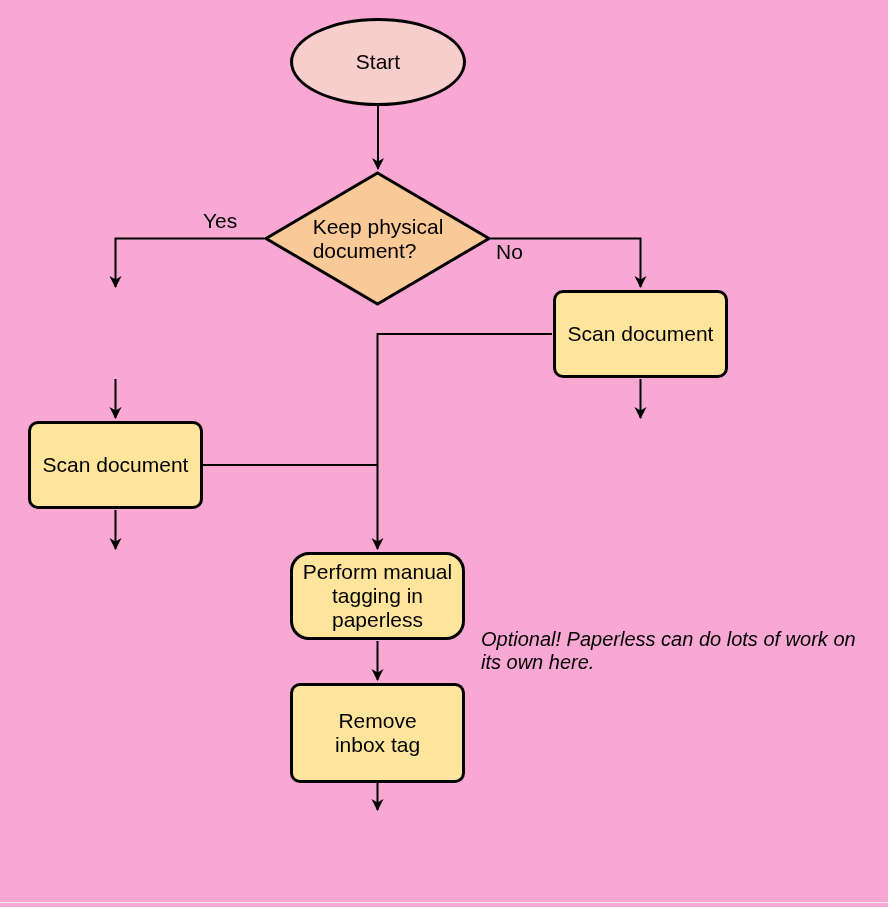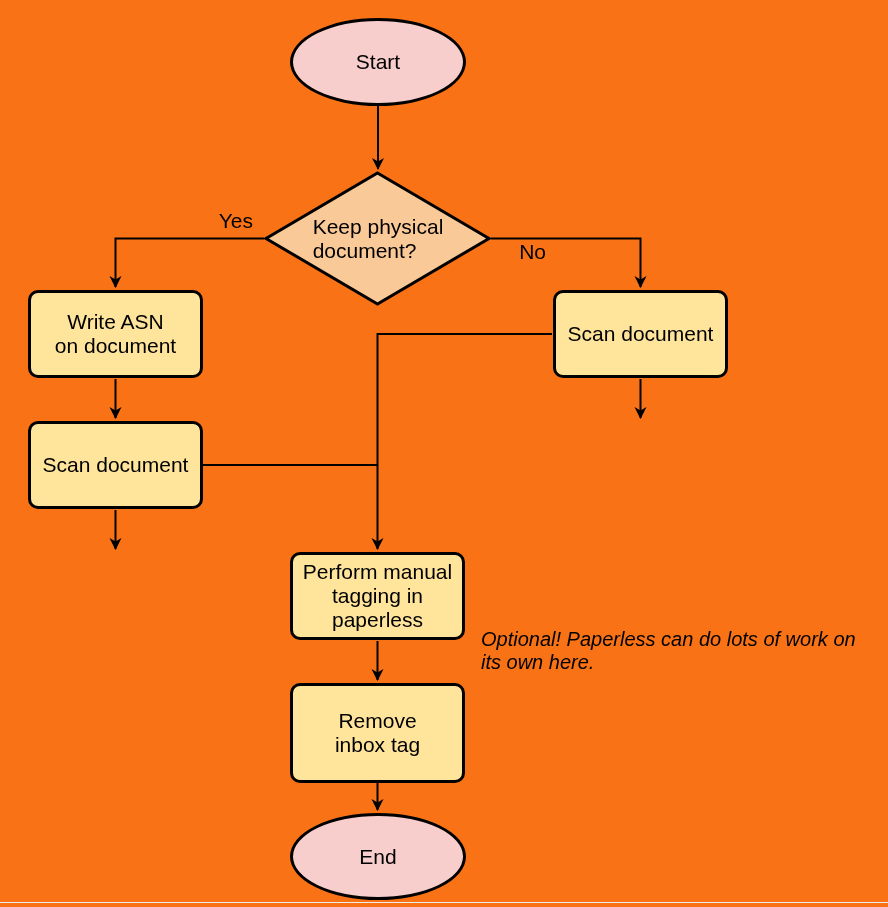--- a/index.html
+++ b/index.html
@@ -7,21 +7,21 @@
     --decision-fill: #fac998;
     --process-fill: #ffe49c;
     --stroke: #000000;
   }
   * { margin: 0; padding: 0; box-sizing: border-box; }
   html, body { background: #ffffff; }
   .canvas {
     position: relative;
     width: 888px;
     height: 907px;
-    background: #f97316;
+    background: #f9a8d4;
     font-family: "Liberation Sans", sans-serif;
     color: #000000;
     overflow: hidden;
   }
   .connector-layer {
     position: absolute;
     left: 0; top: 0;
     width: 888px; height: 907px;
   }
   .connector-layer path.edge {
@@ -61,21 +61,21 @@
     justify-content: center;
     text-align: left;
     white-space: pre-line;
     font-size: 21px;
     line-height: 1.14;
   }
   .edge-label {
     position: absolute;
     font-size: 21px;
     line-height: 1;
-    text-align: right;
+    text-align: left;
   }
   .note {
     position: absolute;
     font-style: italic;
     font-size: 20px;
     line-height: 1.17;
     white-space: pre-line;
     margin-top: 36px;
   }
   .bottom-rule {
@@ -87,21 +87,21 @@
     background: #ededed;
   }
 
   
   .n-start      { left: 290px; top: 18px;  width: 176px; height: 88px; }
   .n-write-asn  { left: 28px;  top: 290px; width: 175px; height: 88px; }
   .n-scan-left  { left: 28px;  top: 421px; width: 175px; height: 88px; }
   .n-archive    { left: 28px;  top: 552px; width: 175px; height: 88px; }
   .n-scan-right { left: 553px; top: 290px; width: 175px; height: 88px; }
   .n-trash      { left: 553px; top: 421px; width: 175px; height: 88px; }
-  .n-tagging    { left: 290px; top: 552px; width: 175px; height: 88px; }
+  .n-tagging    { left: 290px; top: 552px; width: 175px; height: 88px; border-radius: 19px; }
   .n-remove     { left: 290px; top: 683px; width: 175px; height: 100px; }
   .n-end        { left: 290px; top: 813px; width: 176px; height: 87px; }
   .n-decision-label { left: 266px; top: 173px; width: 224px; height: 131px; }
   .l-yes { left: 203px; top: 210px; width: 50px; }
   .l-no  { left: 496px; top: 210px; width: 50px; margin-top: 31px; }
   .n-note { left: 481px; top: 592px; width: 404px; }
 </style>
 </head>
 <body>
 
@@ -135,37 +135,34 @@
     <path class="edge" d="M377.5 771 L377.5 810" marker-end="url(#arrow)"></path>
 
     <polygon class="decision-shape" points="377.5,173 489,238.5 377.5,304 266,238.5"></polygon>
   </svg>
 
   <div class="node terminator n-start">Start</div>
 
   <div class="decision-label n-decision-label">Keep physical
 document?</div>
 
-  <div class="node process n-write-asn">Write ASN
-on document</div>
 
   <div class="node process n-scan-left">Scan document</div>
 
 
   <div class="node process n-scan-right">Scan document</div>
 
 
   <div class="node process n-tagging">Perform manual
 tagging in
 paperless</div>
 
   <div class="node process n-remove">Remove
 inbox tag</div>
 
-  <div class="node terminator n-end">End</div>
 
   <div class="edge-label l-yes">Yes</div>
   <div class="edge-label l-no">No</div>
 
   <div class="note n-note">Optional! Paperless can do lots of work on
 its own here.</div>
 
   <div class="bottom-rule"></div>
 
 </div>

